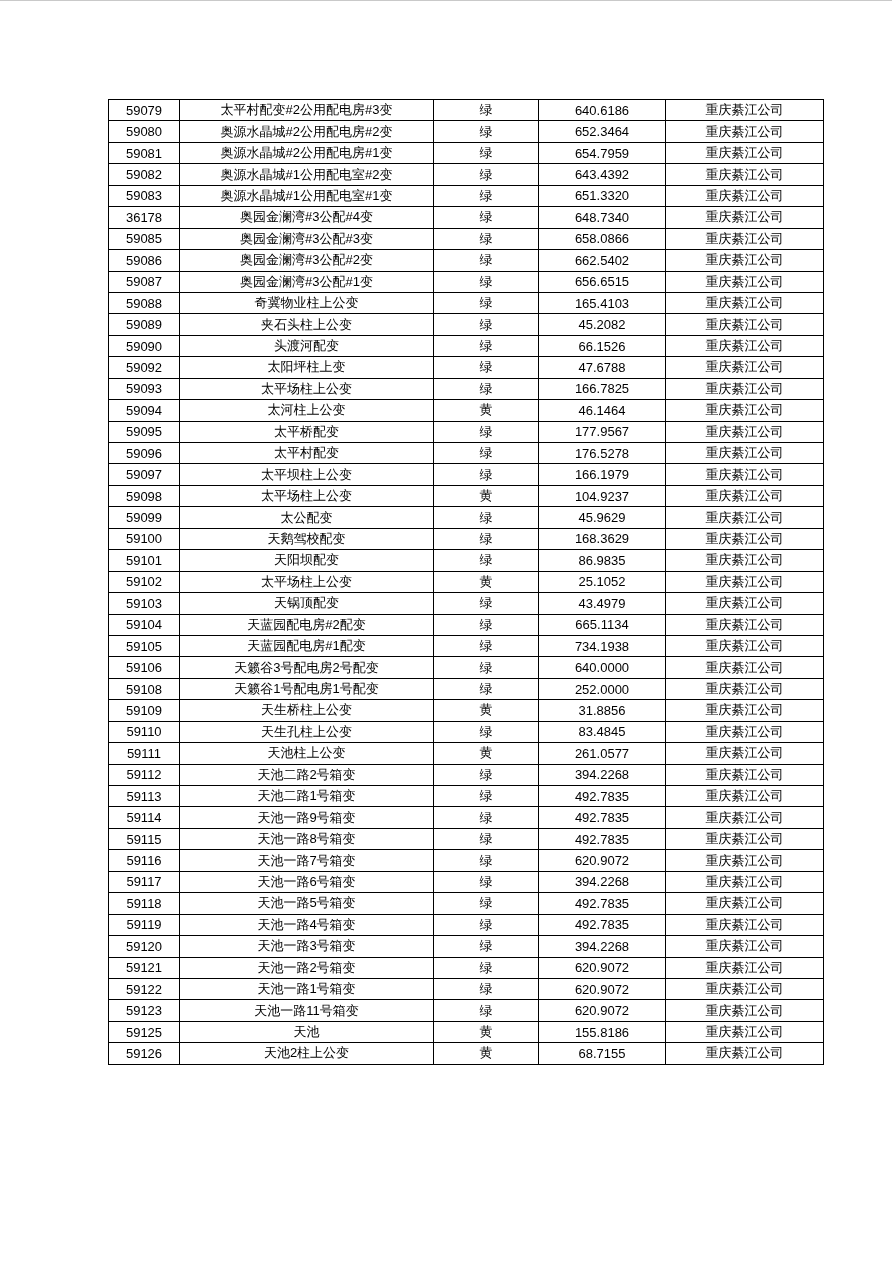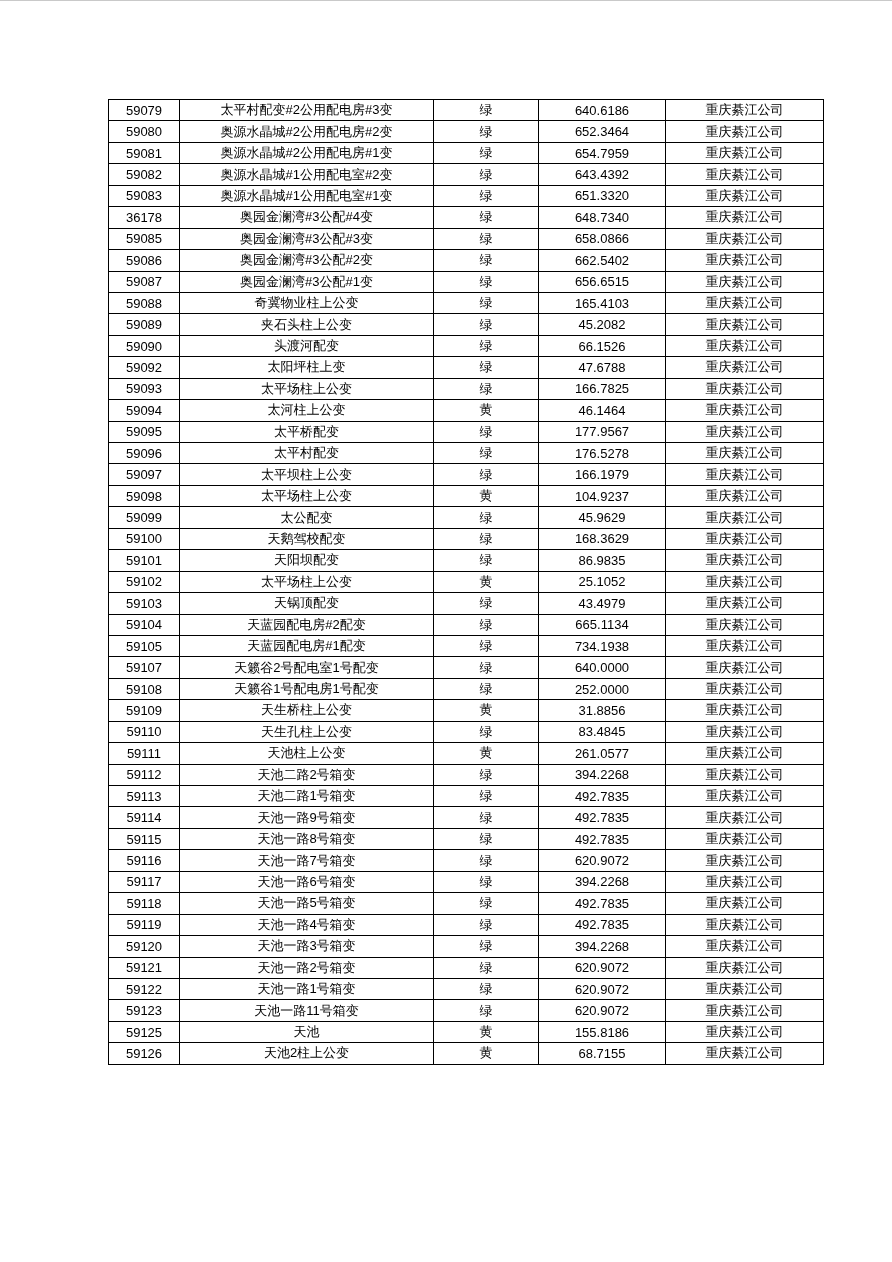--- a/index.html
+++ b/index.html
@@ -239,22 +239,22 @@
     <td>重庆綦江公司</td>
   </tr>
       <tr>
     <td>59105</td>
     <td>天蓝园配电房#1配变</td>
     <td>绿</td>
     <td>734.1938</td>
     <td>重庆綦江公司</td>
   </tr>
       <tr>
-    <td>59107</td>
-    <td>天籁谷2号配电室1号配变</td>
+    <td>59106</td>
+    <td>天籁谷3号配电房2号配变</td>
     <td>绿</td>
     <td>640.0000</td>
     <td>重庆綦江公司</td>
   </tr>
       <tr>
     <td>59108</td>
     <td>天籁谷1号配电房1号配变</td>
     <td>绿</td>
     <td>252.0000</td>
     <td>重庆綦江公司</td>

